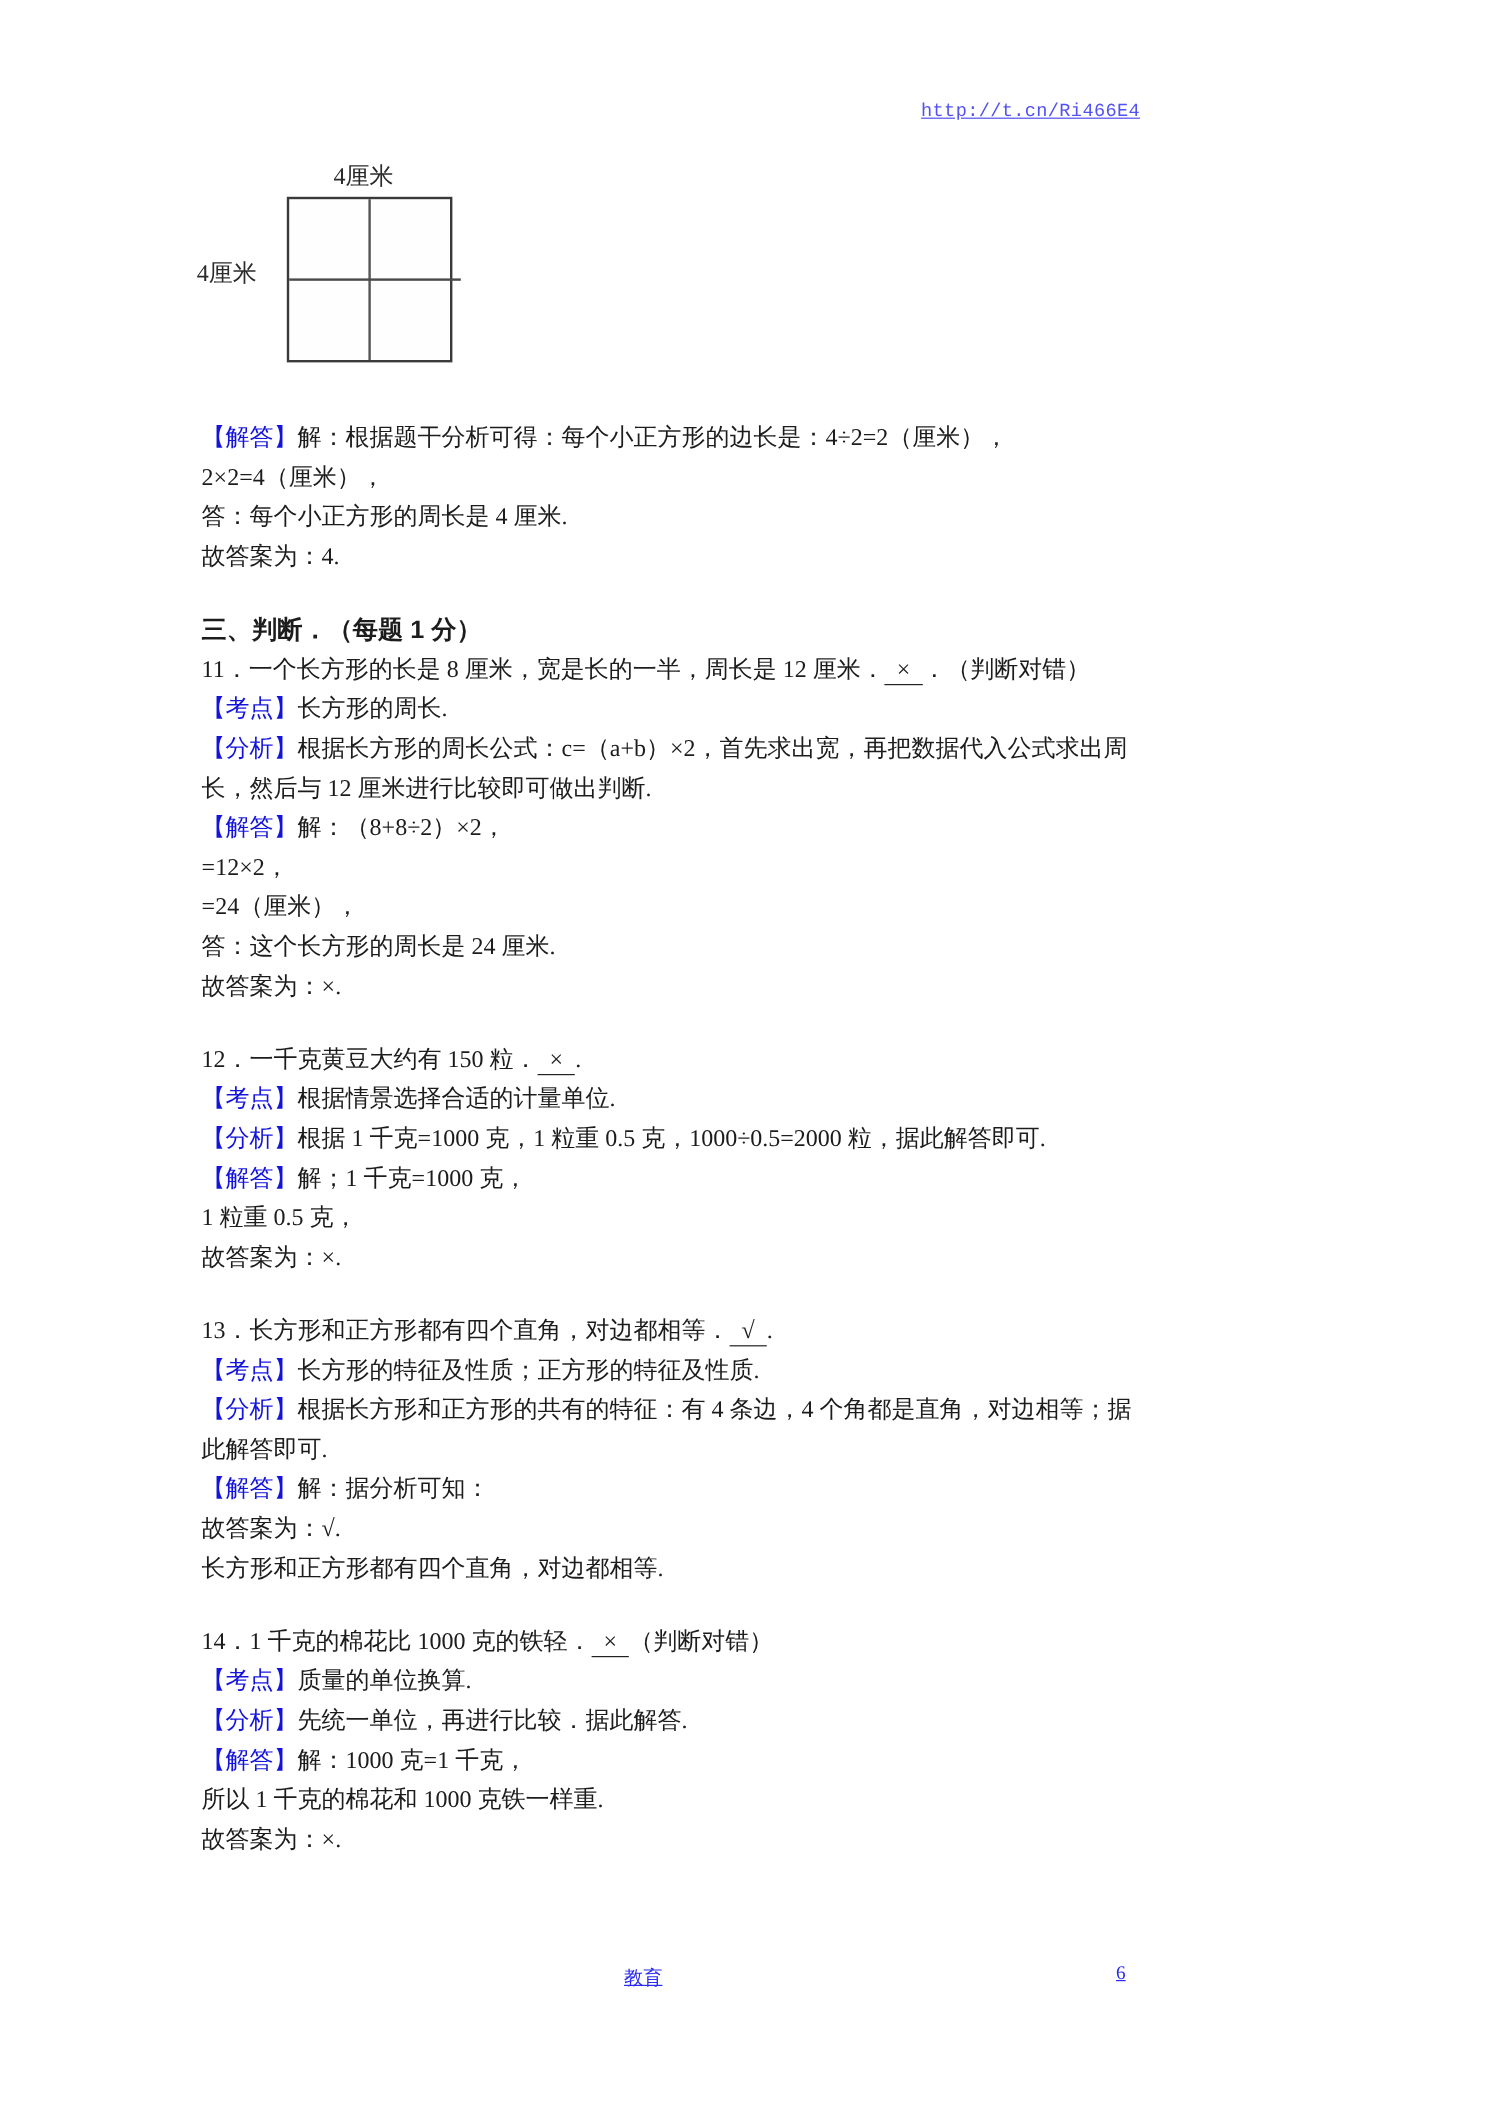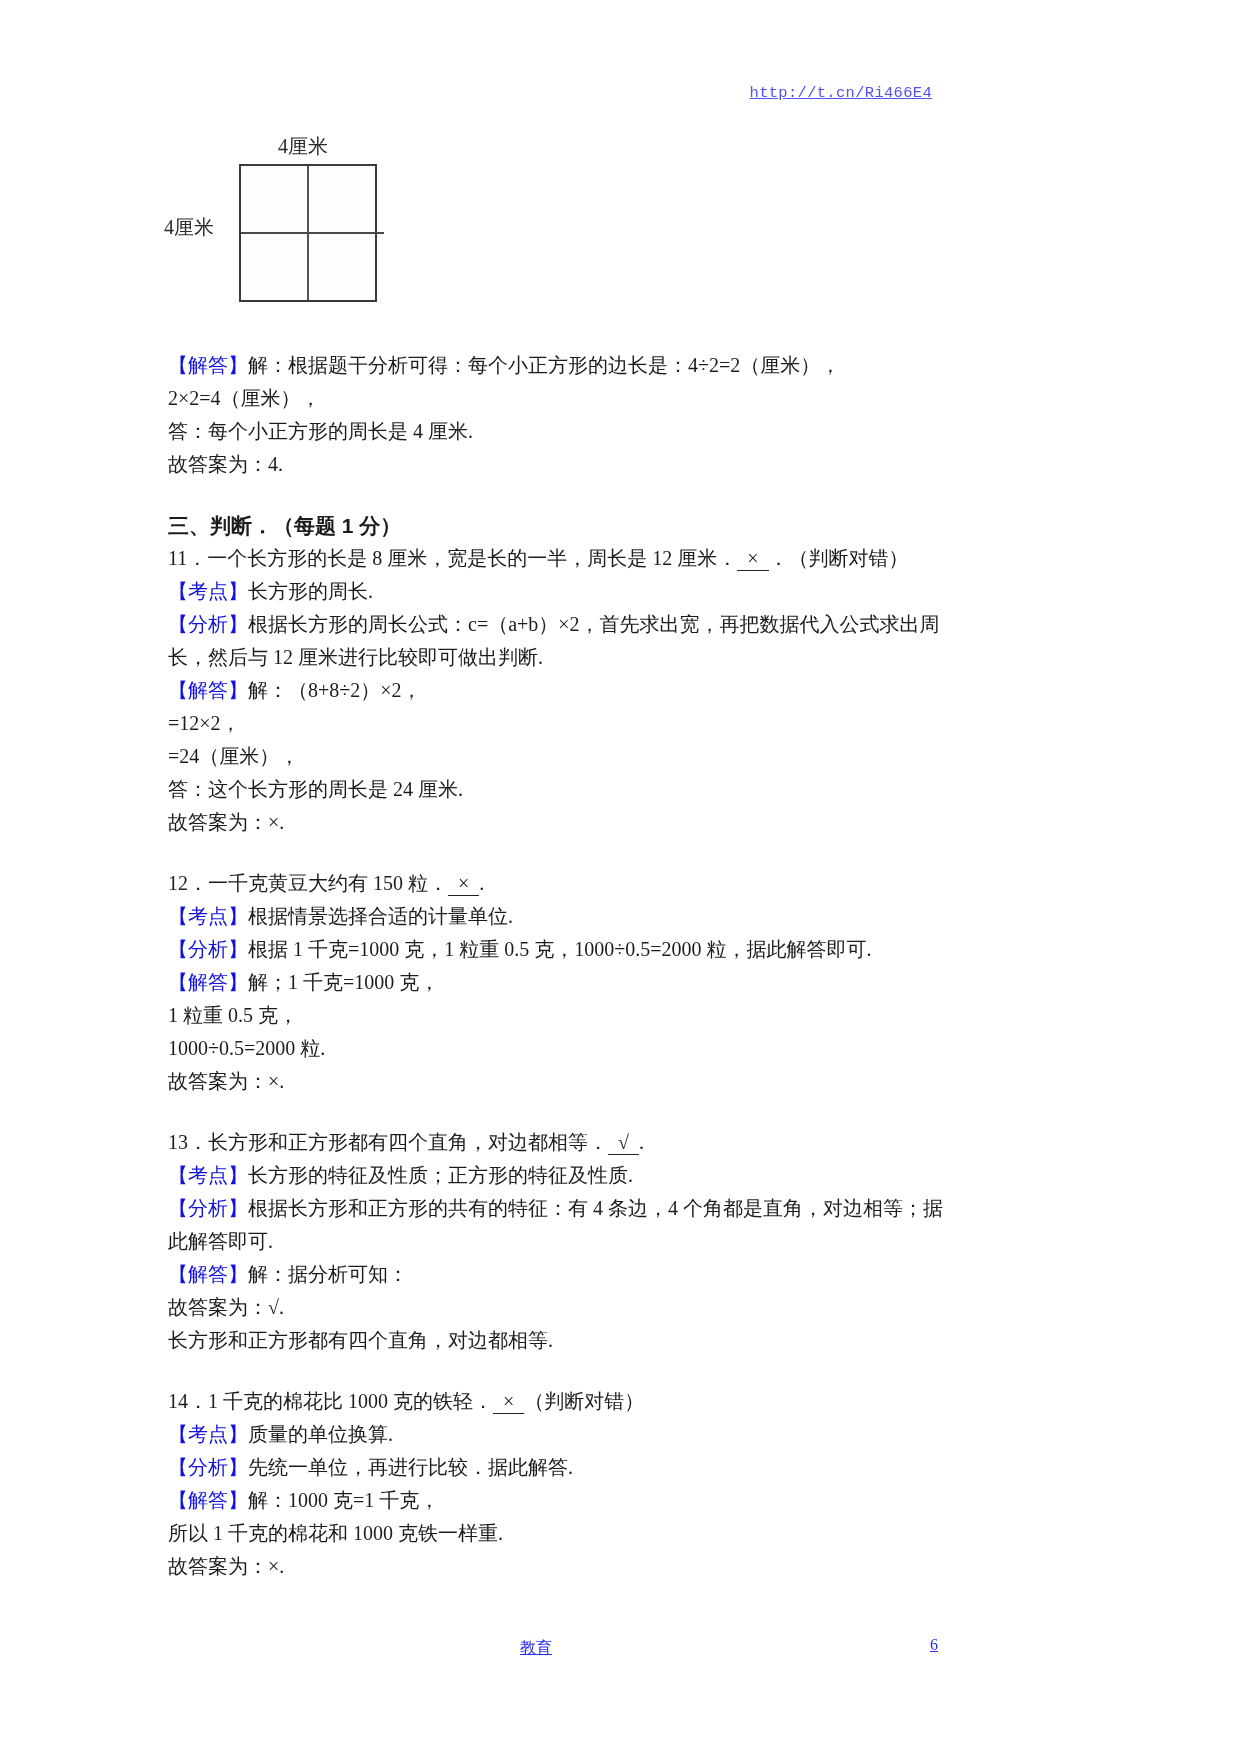--- a/index.html
+++ b/index.html
@@ -7,21 +7,21 @@
     width:1241px; height:1754px;
     position:relative;
     background:#ffffff;
     font-family:"Liberation Serif","DejaVu Serif",serif;
     color:var(--text,#1c1c1c);
     overflow:hidden;
   }
 
   
   .header-url {
-    position:absolute; top:84px; right:309px;
+    position:absolute; top:84px; right:291px;
     font-family:"Liberation Mono","DejaVu Sans Mono",monospace;
     font-size:15.5px; letter-spacing:0.3px;
     color:var(--link-blue,#5252f2);
     text-decoration:underline;
     cursor:pointer;
   }
 
   
   .figure { position:absolute; left:0; top:0; }
   .fig-label {
@@ -112,21 +112,20 @@
       <div class="line"><span>=24（厘米），</span></div>
       <div class="line"><span>答：这个长方形的周长是 24 厘米.</span></div>
       <div class="line"><span>故答案为：×.</span></div>
     </div>
     <div class="block gap">
       <div class="line"><span>12．一千克黄豆大约有 150 粒．</span><span class="seg-u">&nbsp;&nbsp;×&nbsp;&nbsp;</span><span>.</span></div>
       <div class="line"><span class="seg-tag">【考点】</span><span>根据情景选择合适的计量单位.</span></div>
       <div class="line"><span class="seg-tag">【分析】</span><span>根据 1 千克=1000 克，1 粒重 0.5 克，1000÷0.5=2000 粒，据此解答即可.</span></div>
       <div class="line"><span class="seg-tag">【解答】</span><span>解；1 千克=1000 克，</span></div>
       <div class="line"><span>1 粒重 0.5 克，</span></div>
-      <div class="line"><span>1000÷0.5=2000 粒.</span></div>
       <div class="line"><span>故答案为：×.</span></div>
     </div>
     <div class="block gap">
       <div class="line"><span>13．长方形和正方形都有四个直角，对边都相等．</span><span class="seg-u">&nbsp;&nbsp;√&nbsp;&nbsp;</span><span>.</span></div>
       <div class="line"><span class="seg-tag">【考点】</span><span>长方形的特征及性质；正方形的特征及性质.</span></div>
       <div class="line"><span class="seg-tag">【分析】</span><span>根据长方形和正方形的共有的特征：有 4 条边，4 个角都是直角，对边相等；据</span></div>
       <div class="line"><span>此解答即可.</span></div>
       <div class="line"><span class="seg-tag">【解答】</span><span>解：据分析可知：</span></div>
       <div class="line"><span>故答案为：√.</span></div>
       <div class="line"><span>长方形和正方形都有四个直角，对边都相等.</span></div>

